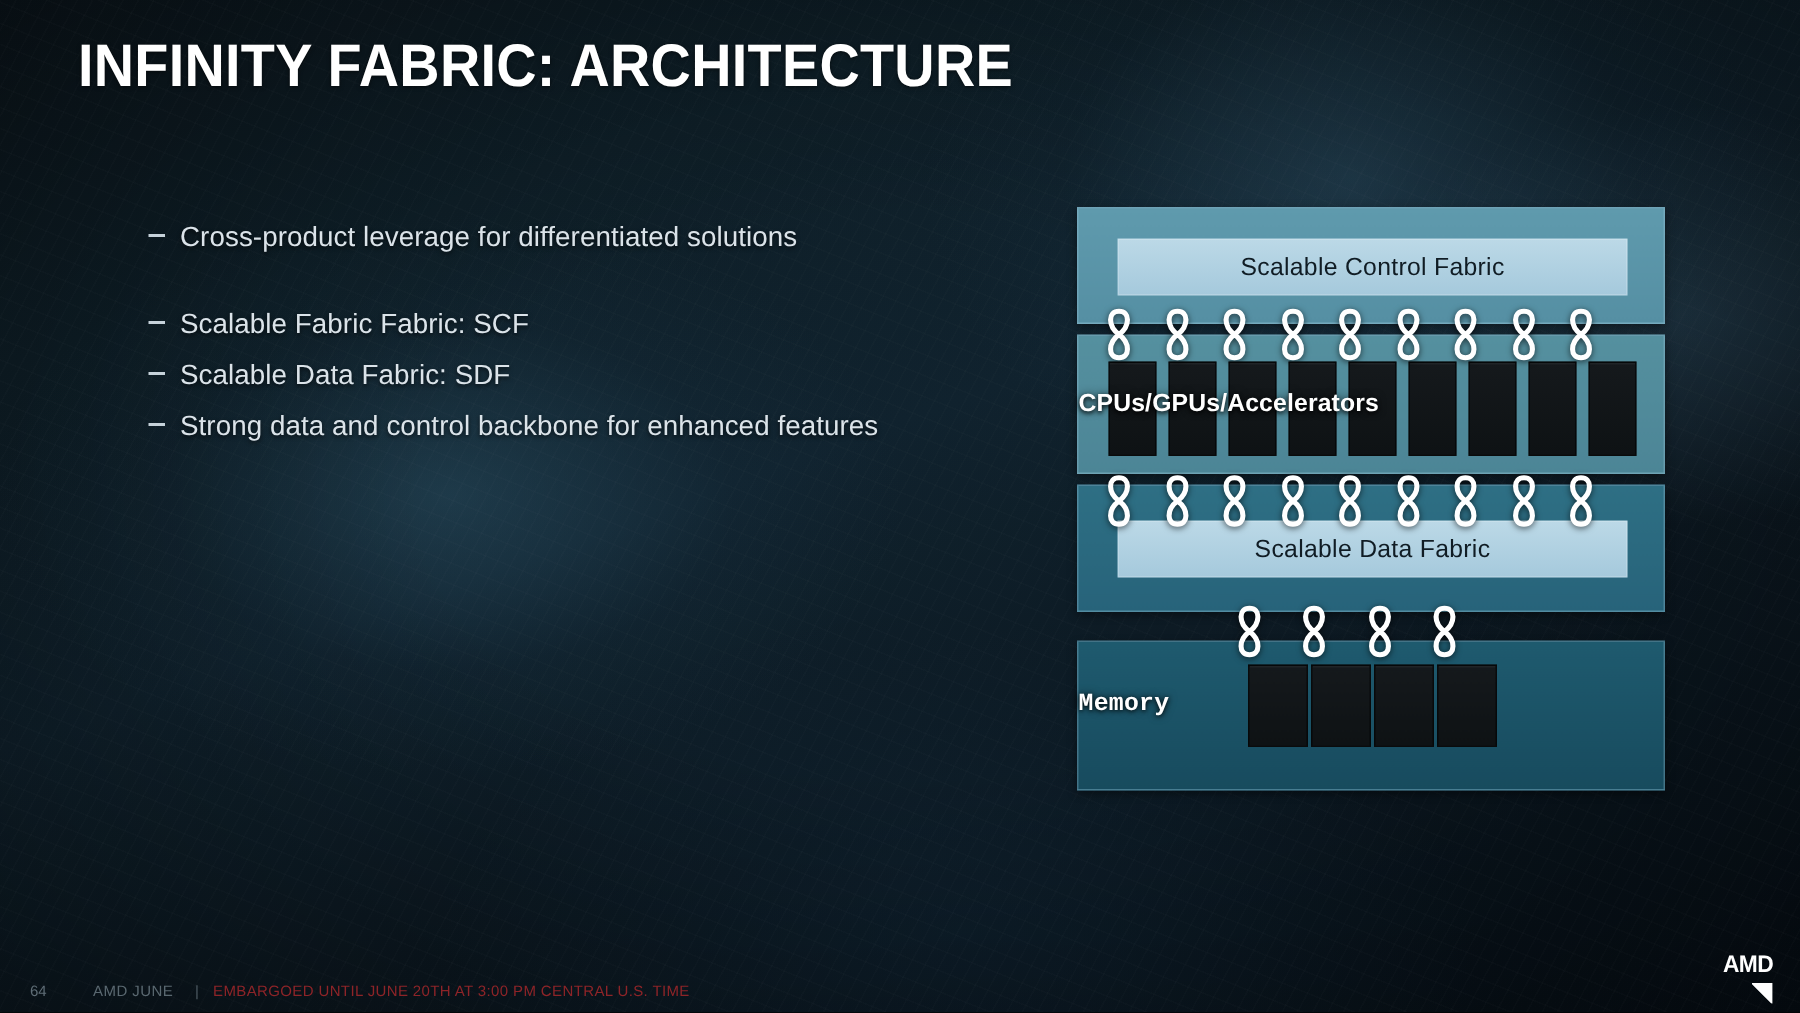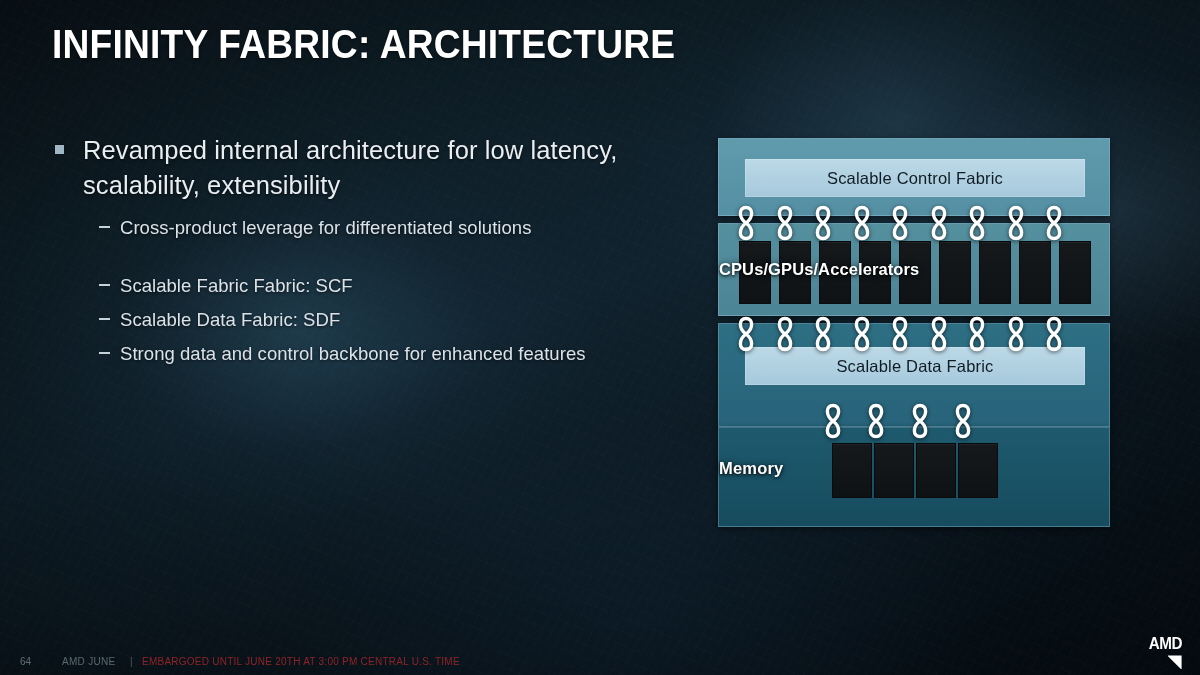--- a/index.html
+++ b/index.html
@@ -129,28 +129,29 @@
     height: 78px;
     background: linear-gradient(180deg, #5f9aad 0%, #558fa3 100%);
   }
   #panel-compute {
     top: 85px;
     height: 93px;
     background: linear-gradient(180deg, #55909f 0%, #4c8596 100%);
   }
   #panel-sdf {
     top: 185px;
-    height: 104px;
+    height: 85px;
     background: linear-gradient(180deg, #2e6f84 0%, #27637a 100%);
     text-align: right;
   }
   #panel-memory {
     top: 289px;
     height: 100px;
     background: linear-gradient(180deg, #1e5a6e 0%, #174b5e 100%);
+    font-family: Liberation Mono, monospace;
   }
 
   .fabric-bar {
     position: absolute;
     left: 26px;
     width: 340px;
     height: 38px;
     background: linear-gradient(180deg, #bcd9e7 0%, #a5c9dc 100%);
     display: flex;
     align-items: center;
@@ -290,24 +291,20 @@
 </style>
 </head>
 <body>
 
 <div id="slide">
 
   <div id="title">INFINITY FABRIC: ARCHITECTURE</div>
 
   <div id="body">
 
-    <div class="l1">
-      <span class="marker"></span>
-      <span>Revamped internal architecture for low latency, scalability, extensibility</span>
-    </div>
 
     <div class="gap-a"></div>
 
     <div class="l2">
       <span class="dash"></span>
       <span>Cross-product leverage for differentiated solutions</span>
     </div>
 
     <div class="gap-b"></div>
 

